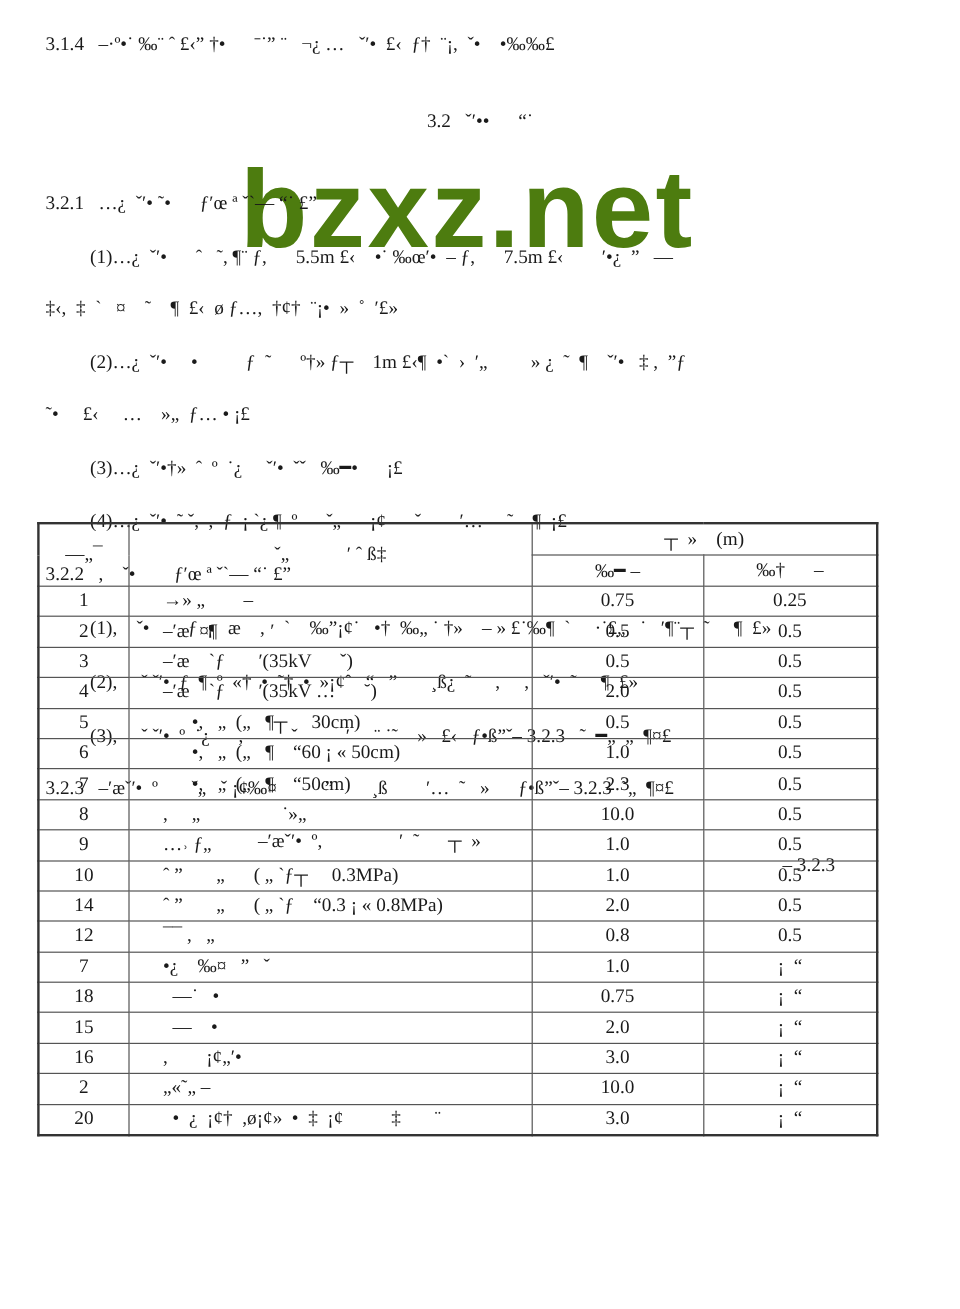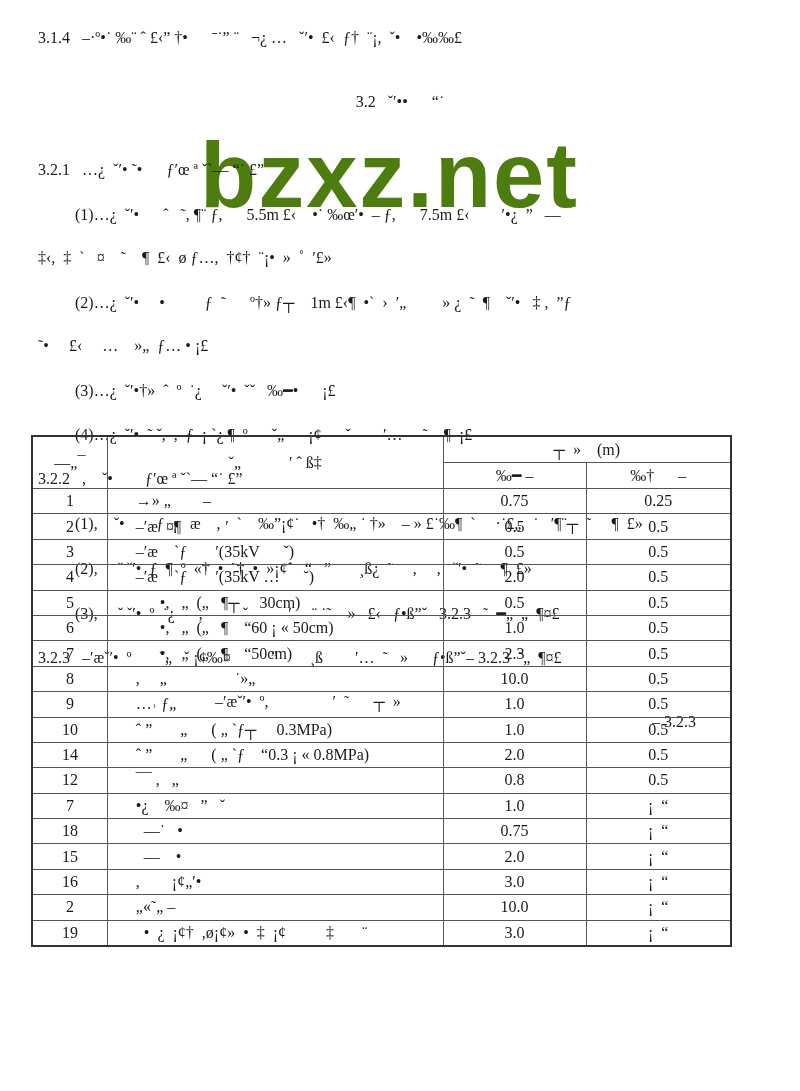--- a/index.html
+++ b/index.html
@@ -164,19 +164,19 @@
         <td class="c-v">3.0</td>
         <td class="c-v">¡  “</td>
       </tr>
     <tr>
         <td class="c-no">2</td>
         <td class="c-name">„«˜„ –</td>
         <td class="c-v">10.0</td>
         <td class="c-v">¡  “</td>
       </tr>
     <tr>
-        <td class="c-no">19</td>
+        <td class="c-no">20</td>
         <td class="c-name">  •  ¿  ¡¢†  ,ø¡¢»  •  ‡  ¡¢          ‡       ¨</td>
         <td class="c-v">3.0</td>
         <td class="c-v">¡  “</td>
       </tr>
   </tbody>
 </table>
 
 </body></html>

